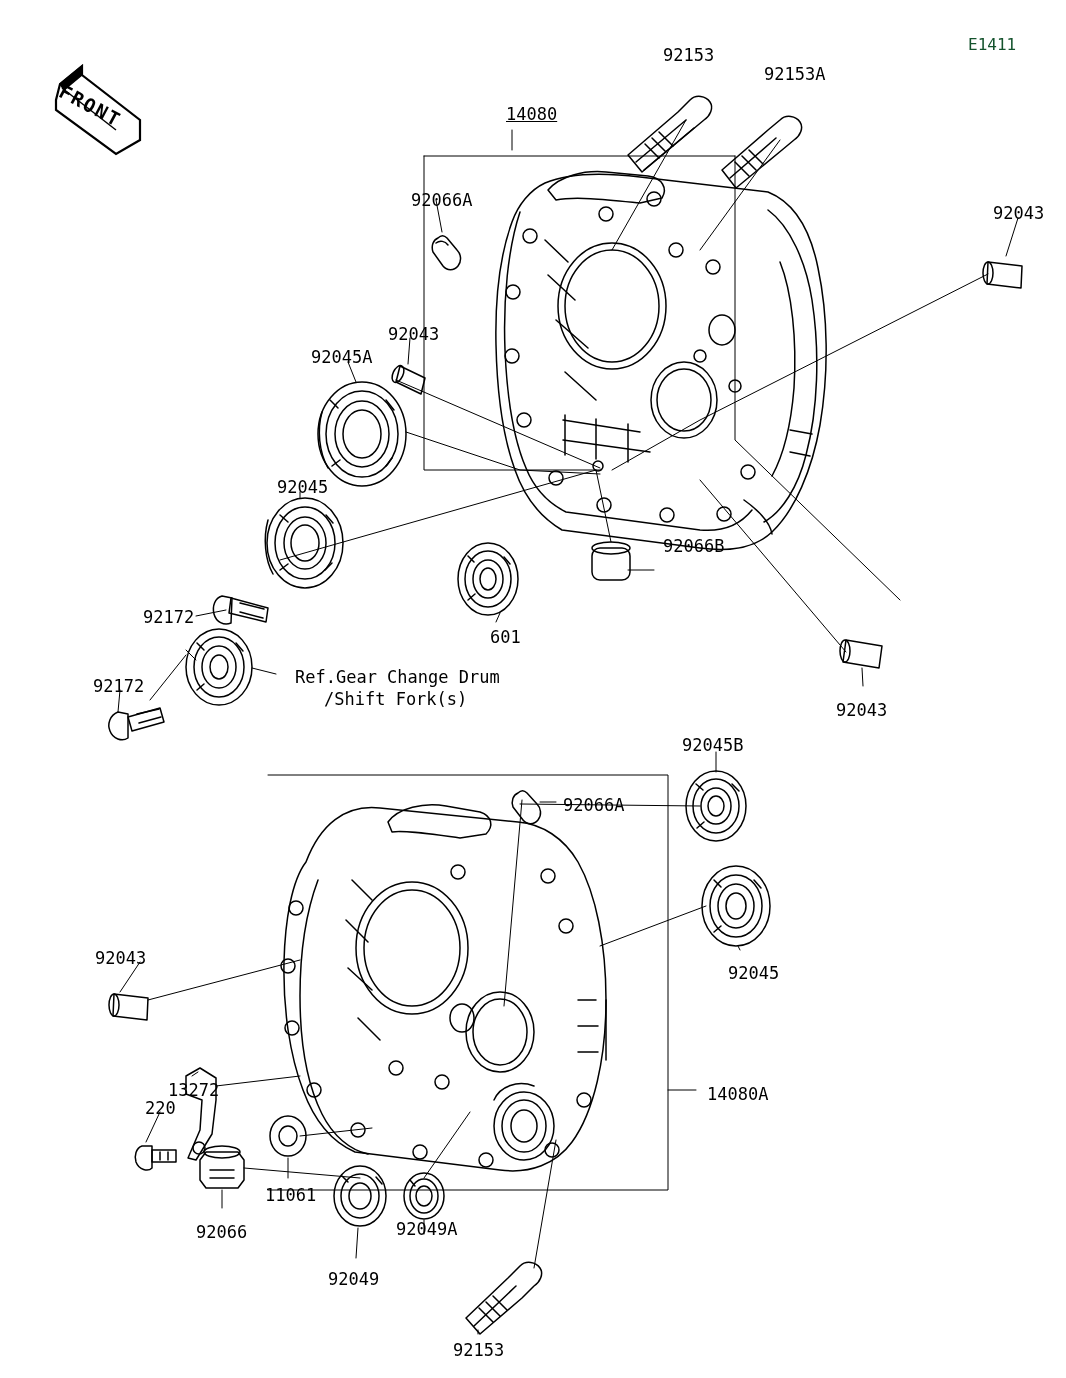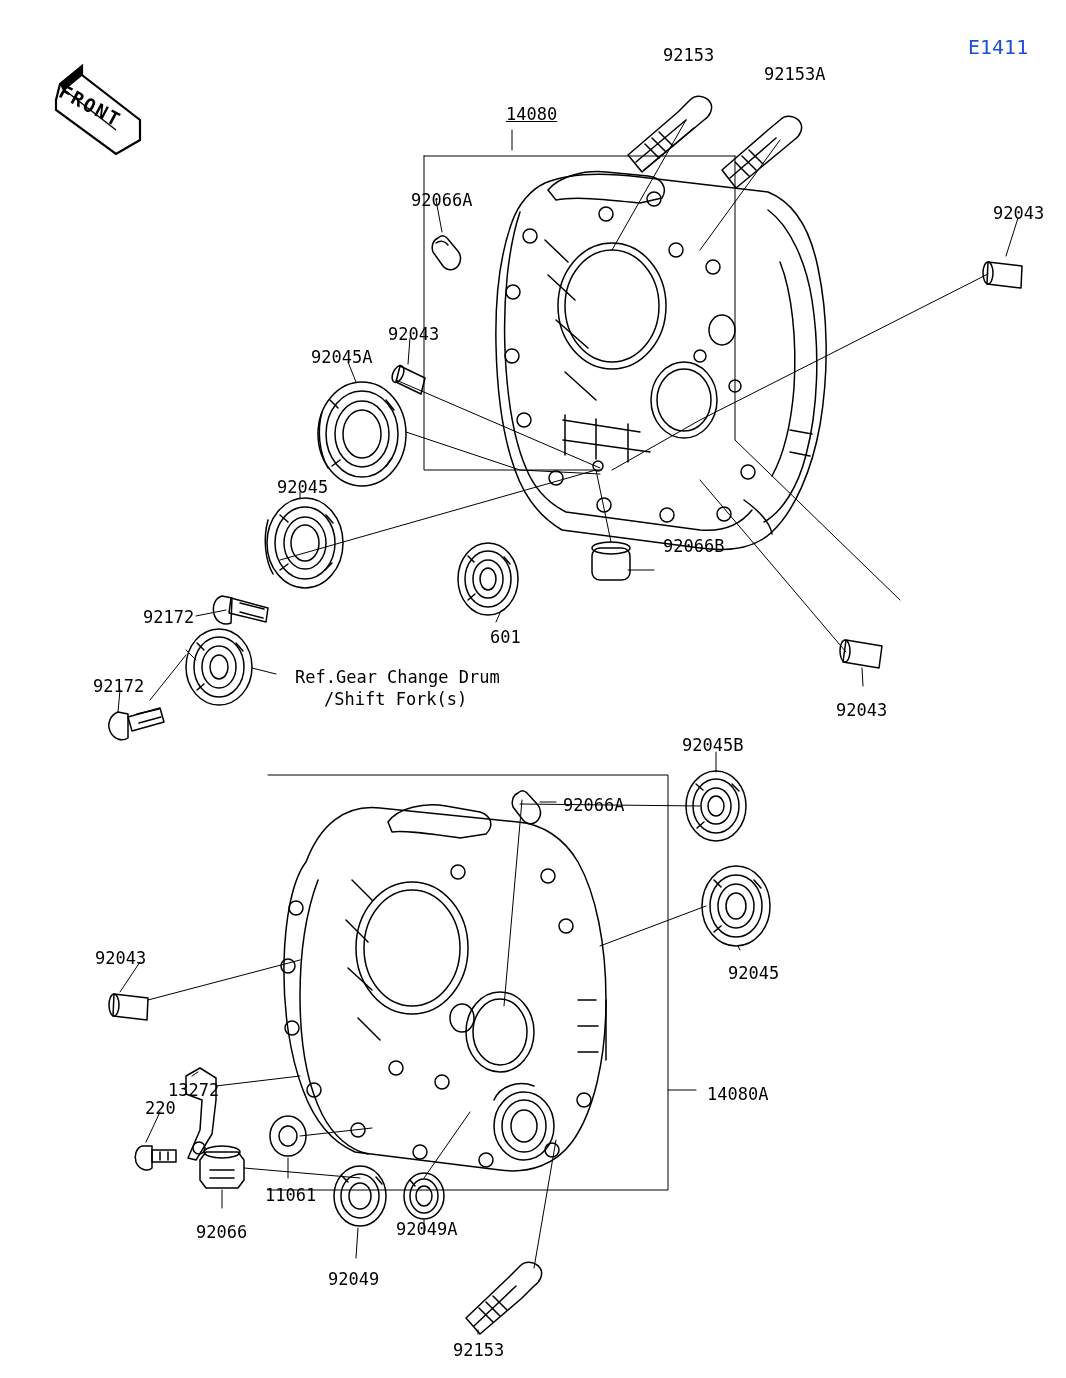--- a/index.html
+++ b/index.html
@@ -19,22 +19,22 @@
     position: absolute;
     font-family: "DejaVu Sans Mono", monospace;
     font-size: 17px;
     color: #000000;
     white-space: pre;
     letter-spacing: 0px;
   }
   .diagram-code {
     position: absolute;
     font-family: "DejaVu Sans Mono", monospace;
-    font-size: 20px;
-    color: #1d4ed8;
+    font-size: 16px;
+    color: #14532d;
   }
   svg.art {
     position: absolute;
     left: 0;
     top: 0;
     width: 1066px;
     height: 1378px;
   }
   .front-badge {
     position: absolute;

